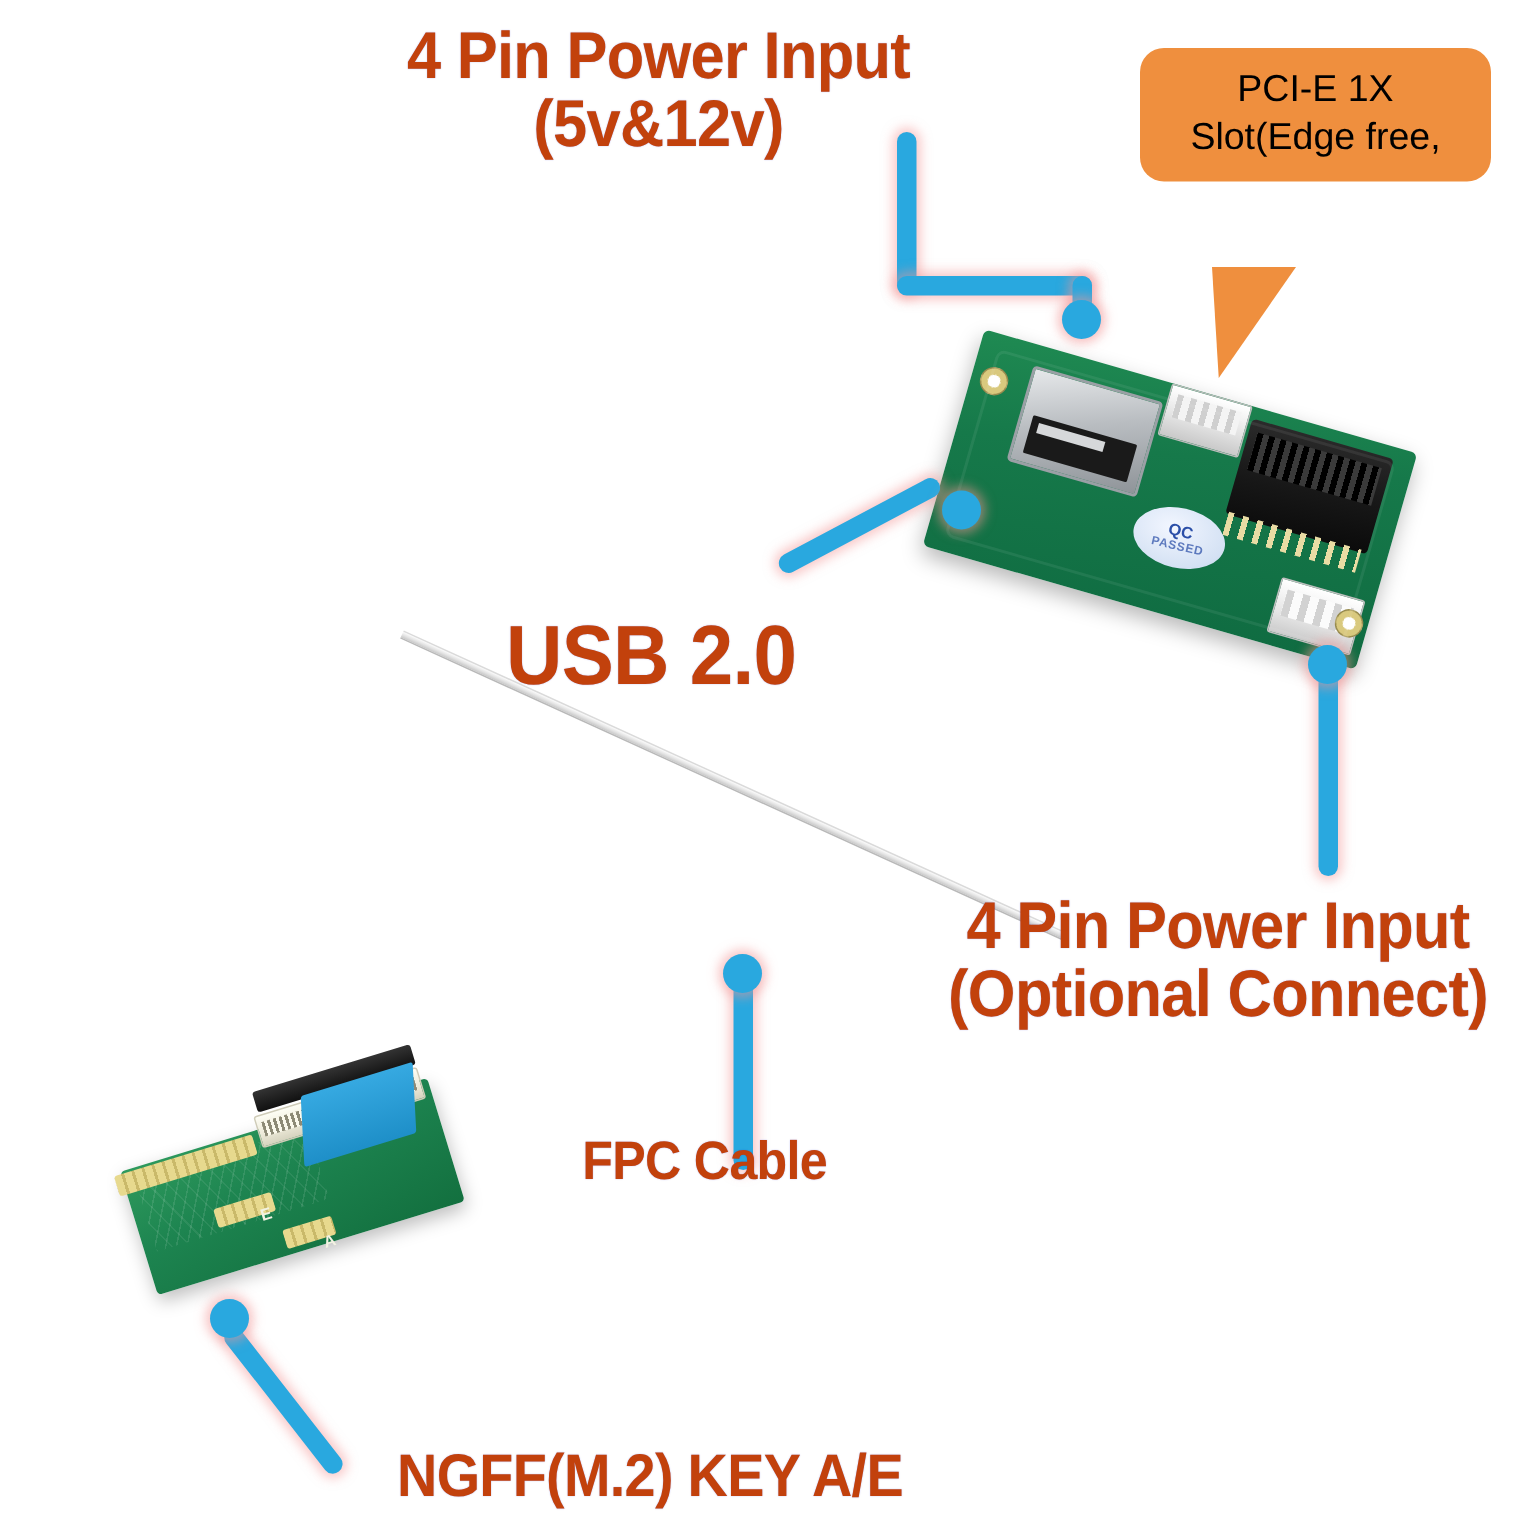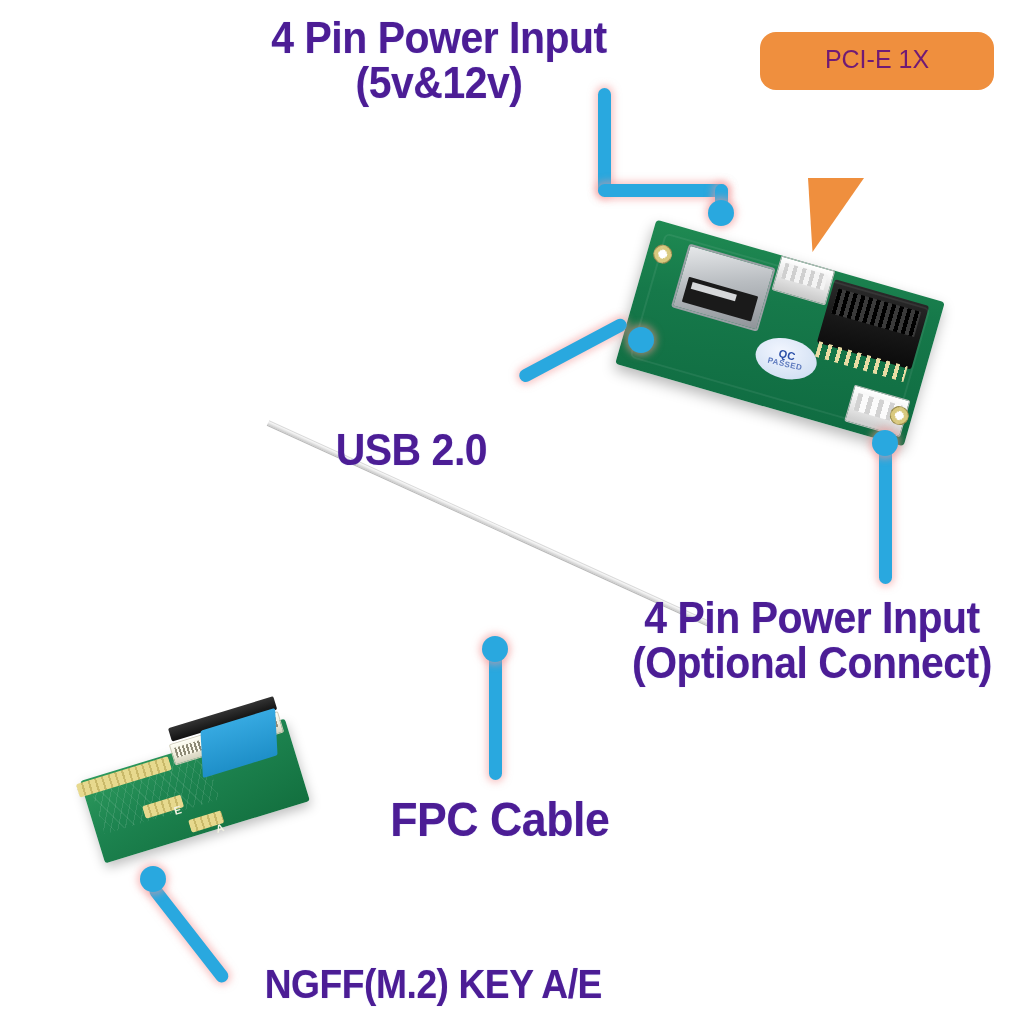--- a/index.html
+++ b/index.html
@@ -7,51 +7,51 @@
     width:1024px;height:1024px;
     background:#ffffff;
     font-family:"Liberation Sans", sans-serif;
     overflow:hidden;
   }
   #stage{position:relative;width:1024px;height:1024px;background:#fff;}
 
   
   .lbl{
     position:absolute;
-    color:#4c1d95;
+    color:#c2410c;
     font-family:"Liberation Sans", sans-serif;
     font-weight:bold;
     font-stretch:condensed;
     letter-spacing:-0.5px;
     line-height:1.02;
     white-space:nowrap;
     transform-origin:center center;
     text-shadow:0 0 1px rgba(20,20,210,.35);
   }
   .lbl .ln{display:block;}
 
   #lbl-power-top{left:248px;top:16px;font-size:44px;text-align:center;width:382px;}
   #lbl-power-top .ln{transform:scaleX(.93);}
-  #lbl-usb{left:330px;top:428px;font-size:44px;}
+  #lbl-usb{left:330px;top:408px;font-size:56px;}
   #lbl-usb .ln{transform:scaleX(.93);}
   #lbl-power-opt{left:612px;top:596px;font-size:44px;text-align:center;width:400px;}
   #lbl-power-opt .ln{transform:scaleX(.93);}
-  #lbl-fpc{left:382px;top:796px;font-size:48px;text-align:right;}
+  #lbl-fpc{left:382px;top:756px;font-size:36px;text-align:right;}
   #lbl-fpc .ln{transform:scaleX(.93);}
   #lbl-ngff{left:252px;top:964px;font-size:40px;}
   #lbl-ngff .ln{transform:scaleX(.93);}
 
   
   #bubble{
     position:absolute;left:760px;top:32px;width:234px;
     background:#ef8f3e;
     border-radius:16px;
     padding:12px 10px 14px 10px;
     box-sizing:border-box;
-    color:#701a75;
+    color:#000000;
     font-size:25px;
     line-height:1.26;
     text-align:center;
     font-family:"Liberation Sans", sans-serif;
   }
   #bubble .bln{display:block;white-space:nowrap;}
   #bubble-tail{
     position:absolute;left:808px;top:178px;width:56px;height:74px;
     background:#ef8f3e;
     clip-path:polygon(0% 0%, 100% 0%, 8% 100%);
@@ -250,20 +250,21 @@
 
   <div class="pin-bar" id="pin4-bar"></div>
   <div class="pin-dot" id="pin4-dot"></div>
 
   <div class="pin-bar" id="pin5-bar"></div>
   <div class="pin-dot" id="pin5-dot"></div>
 
   <div id="bubble-tail"></div>
   <div id="bubble">
     <span class="bln">PCI-E 1X</span>
+    <span class="bln">Slot(Edge free,</span>
   </div>
 
   <div class="lbl" id="lbl-power-top">
     <span class="ln">4 Pin Power Input</span>
     <span class="ln">(5v&amp;12v)</span>
   </div>
 
   <div class="lbl" id="lbl-usb">
     <span class="ln">USB 2.0</span>
   </div>

